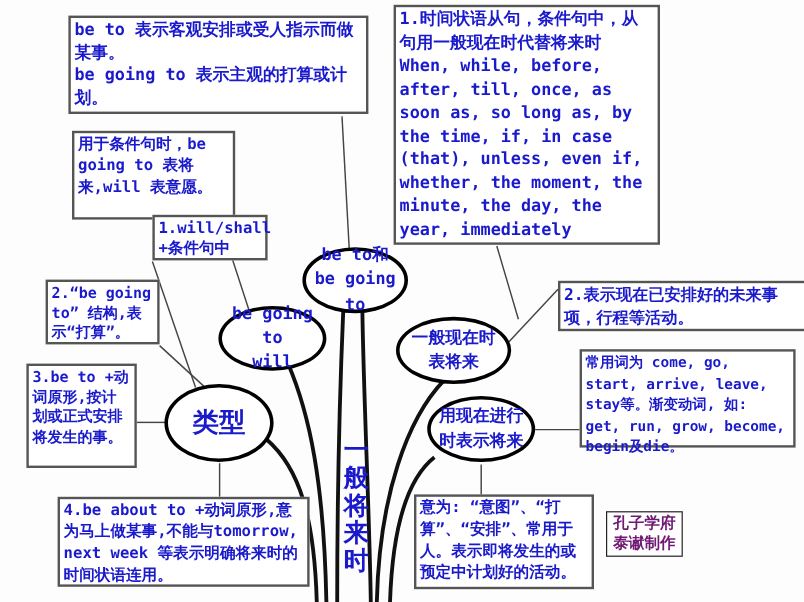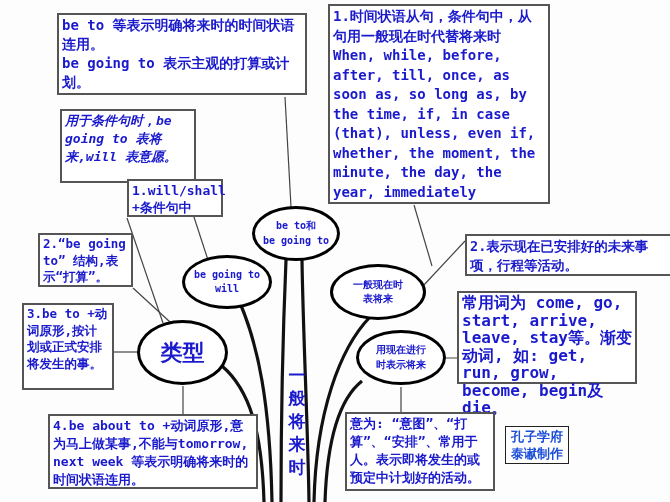--- a/index.html
+++ b/index.html
@@ -17,41 +17,41 @@
   .box span{display:block;}
   .ellipse{
     position:absolute;background:#fff;border:3px solid #000;border-radius:50%;
     color:#1a1acc;font-weight:bold;z-index:2;box-sizing:border-box;
     display:flex;flex-direction:column;align-items:center;justify-content:center;
     text-align:center;line-height:1.45;
   }
   .f14{font-size:14px;line-height:19px;}
   .f13{font-size:13px;line-height:18px;}
   .f125{font-size:12.5px;line-height:16.5px;}
-  .e-text{font-size:10px;text-align:right;}
+  .e-text{font-size:14px;}
   #box-be-to{left:57px;top:13px;width:250px;height:82px;}
   #box-time-clause{left:328px;top:4px;width:222px;height:200px;line-height:19.5px;}
-  #box-conditional{left:60px;top:109px;width:136px;height:74px;font-style:italic;}
+  #box-conditional{left:60px;top:109px;width:136px;height:74px;}
   #box-will-shall{left:83px;top:179px;width:96px;height:38px;font-size:13px;line-height:17px;margin-left:44px;}
   #box-going-structure{left:38px;top:233px;width:95px;height:54px;}
   #box-be-to-form{left:22px;top:303px;width:92px;height:87px;}
   #box-be-about-to{left:48px;top:414px;width:210px;height:75px;}
   #box-arranged{left:465px;top:234px;width:208px;height:42px;font-size:13.5px;line-height:19px;}
-  #box-common-verbs{left:457px;top:291px;width:180px;height:93px;font-size:16px;line-height:17.5px;}
+  #box-common-verbs{left:483px;top:291px;width:180px;height:82px;font-size:12px;line-height:17.5px;}
   #box-meaning{left:345px;top:412px;width:150px;height:79px;}
   #box-credit{left:505px;top:426px;width:64px;height:38px;border:1px solid #222;
-    color:#1d4ed8;font-size:13px;line-height:17px;text-align:center;padding:1px 0;}
+    color:#701a75;font-size:13px;line-height:17px;text-align:center;padding:1px 0;}
   #el-be-to-and{left:252px;top:206px;width:88px;height:55px;}
   #el-going-will{left:182px;top:255px;width:90px;height:54px;}
   #el-type{left:137px;top:320px;width:91px;height:65px;font-size:22px;}
   #el-present-simple{left:330px;top:264px;width:96px;height:56px;}
   #el-present-cont{left:356px;top:330px;width:90px;height:55px;}
   #trunk-label{
     position:absolute;left:286px;top:364px;width:22px;z-index:3;
-    color:#1a1acc;font-weight:bold;font-size:17px;line-height:23px;
+    color:#1a1acc;font-weight:bold;font-size:21px;line-height:23px;
     word-break:break-all;text-align:center;
     font-family:"DejaVu Sans","Liberation Sans",sans-serif;
   }
 </style>
 </head>
 <body>
 
 <div id="canvas">
 
   <svg id="wires" width="670" height="502" viewBox="0 0 670 502">
@@ -73,21 +73,21 @@
       <line x1="114" y1="352" x2="138" y2="352"></line>
       <line x1="183" y1="386" x2="183" y2="414"></line>
       <line x1="414" y1="205" x2="432" y2="266"></line>
       <line x1="423" y1="286" x2="465" y2="241"></line>
       <line x1="446" y1="358" x2="483" y2="358"></line>
       <line x1="401" y1="387" x2="401" y2="413"></line>
     </g>
   </svg>
 
   <div class="box f14" id="box-be-to">
-    <span>be to 等表示明确将来时的时间状语连用。</span>
+    <span>be to 表示客观安排或受人指示而做某事。</span>
     <span>be going to 表示主观的打算或计划。</span>
   </div>
 
   <div class="box f14" id="box-time-clause">
     <span>1.时间状语从句，条件句中，从句用一般现在时代替将来时</span>
     <span>When, while, before, after, till, once, as soon as, so long as, by the time, if, in case (that), unless, even if, whether, the moment, the minute, the day, the year, immediately</span>
   </div>
 
   <div class="box f13" id="box-conditional">
     <span>用于条件句时，be going to 表将来,will 表意愿。</span>

